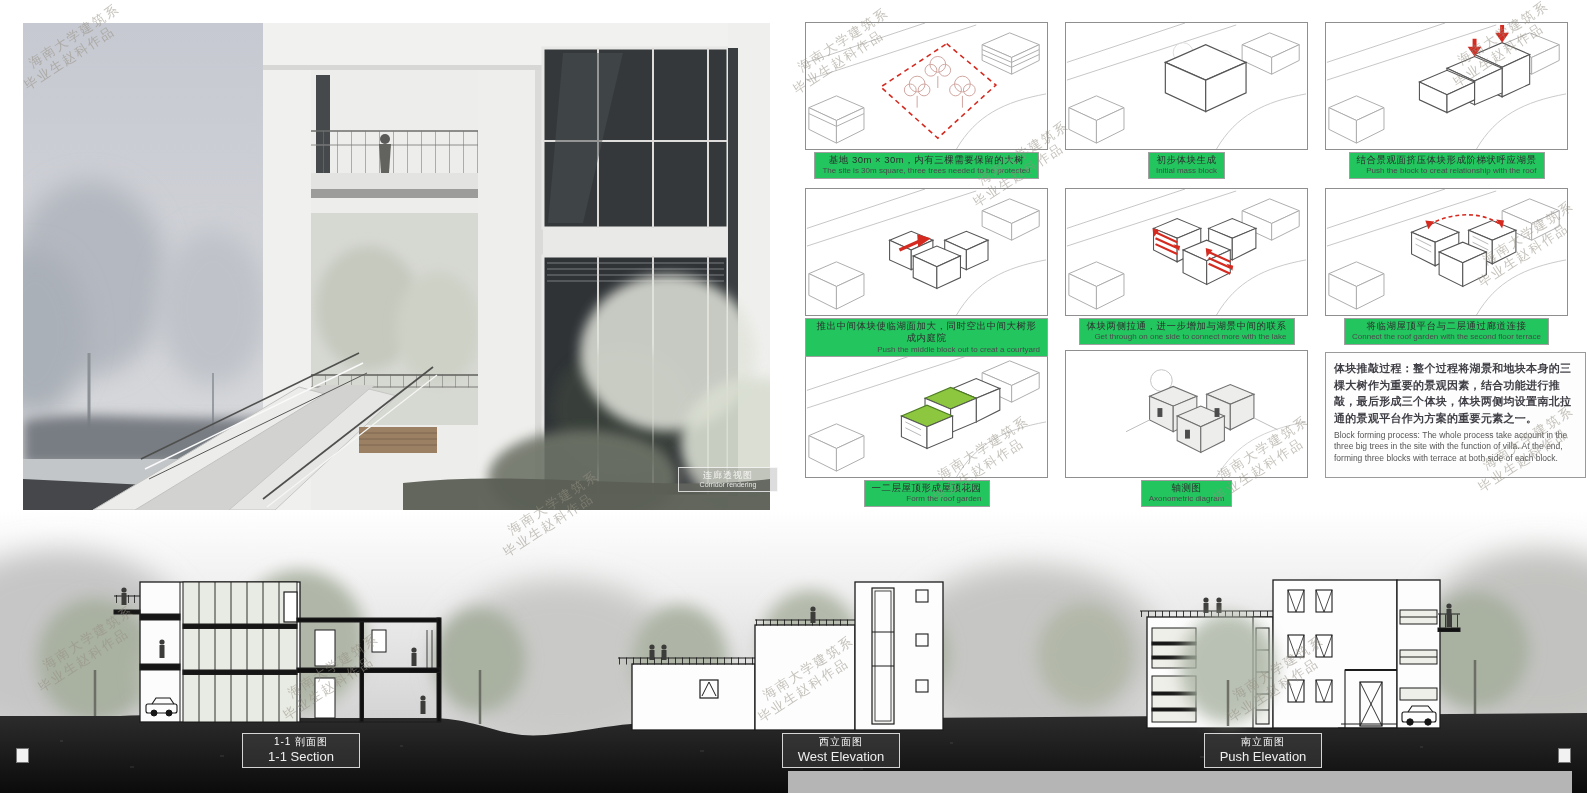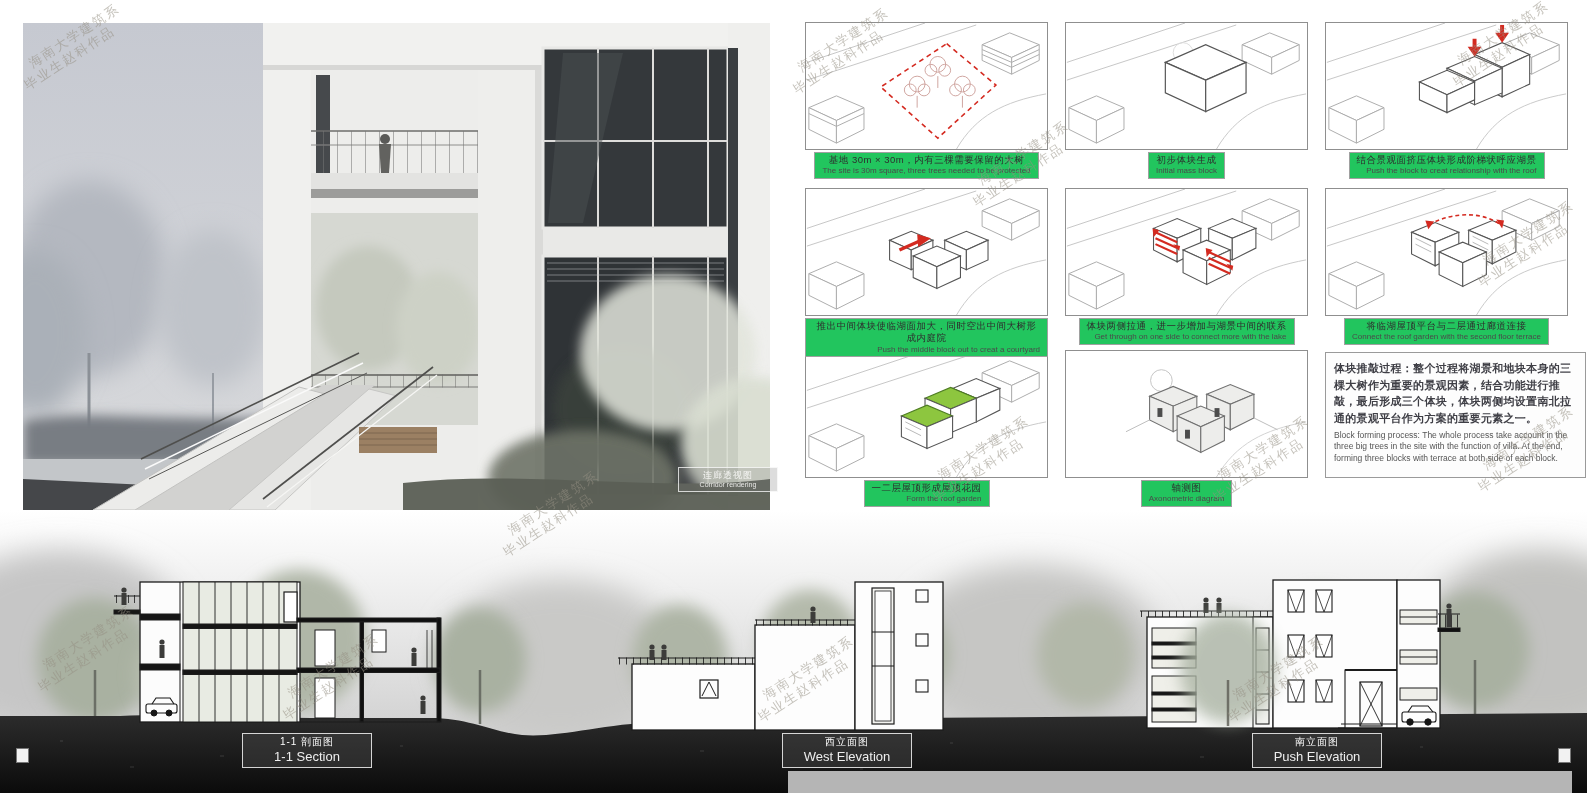--- a/index.html
+++ b/index.html
@@ -23,21 +23,21 @@
   .cap .en{display:block;font-size:8px;color:#4a4a4a;text-align:right;}
   .note{left:1325px;top:352px;width:261px;height:126px;box-sizing:border-box;
     border:1px solid #9a9a9a;background:#fdfdfd;padding:7px 8px;}
   .note .cn{font-size:11px;font-weight:700;color:#3f3f46;line-height:1.5;letter-spacing:.3px;}
   .note .en{font-size:8.5px;color:#555;line-height:1.35;margin-top:4px;}
 
   
   .elevations{left:0;top:510px;width:1587px;height:283px;}
   .elev-label{position:absolute;width:96px;text-align:center;
     border:1px solid rgba(255,255,255,.8);background:rgba(70,70,70,.45);
-    color:#fff;padding:2px 16px;line-height:1.25;}
+    color:#fff;padding:2px 10px;line-height:1.25;}
   .elev-label .cn{display:block;font-size:10px;letter-spacing:1px;}
   .elev-label .en{display:block;font-size:13px;color:#eee;}
 
   
   .wm{position:absolute;transform:rotate(-33deg);transform-origin:left top;
       color:rgba(150,144,132,.55);font-size:13px;letter-spacing:2px;pointer-events:none;}
   .wm span{display:block;line-height:1.25;}
   .wm span + span{margin-left:-16px;}
 
   .page-marker{position:absolute;width:11px;height:13px;background:#f2f2f2;border:1px solid #777;}
@@ -631,21 +631,21 @@
 </div>
 
 <div class="elev-label" style="left:242px;top:733px;">
   <span class="cn">1-1 剖面图</span>
   <span class="en">1-1 Section</span>
 </div>
 <div class="elev-label" style="left:782px;top:733px;">
   <span class="cn">西立面图</span>
   <span class="en">West Elevation</span>
 </div>
-<div class="elev-label" style="left:1252px;top:733px;">
+<div class="elev-label" style="left:1204px;top:733px;">
   <span class="cn">南立面图</span>
   <span class="en">Push Elevation</span>
 </div>
 
 <div class="page-marker" style="left:16px;top:748px;"></div>
 <div class="page-marker" style="left:1558px;top:748px;"></div>
 
 <div class="wm" style="left: 26px; top: 58px;">
     <span>海南大学建筑系</span>
     <span>毕业生赵科作品</span>

